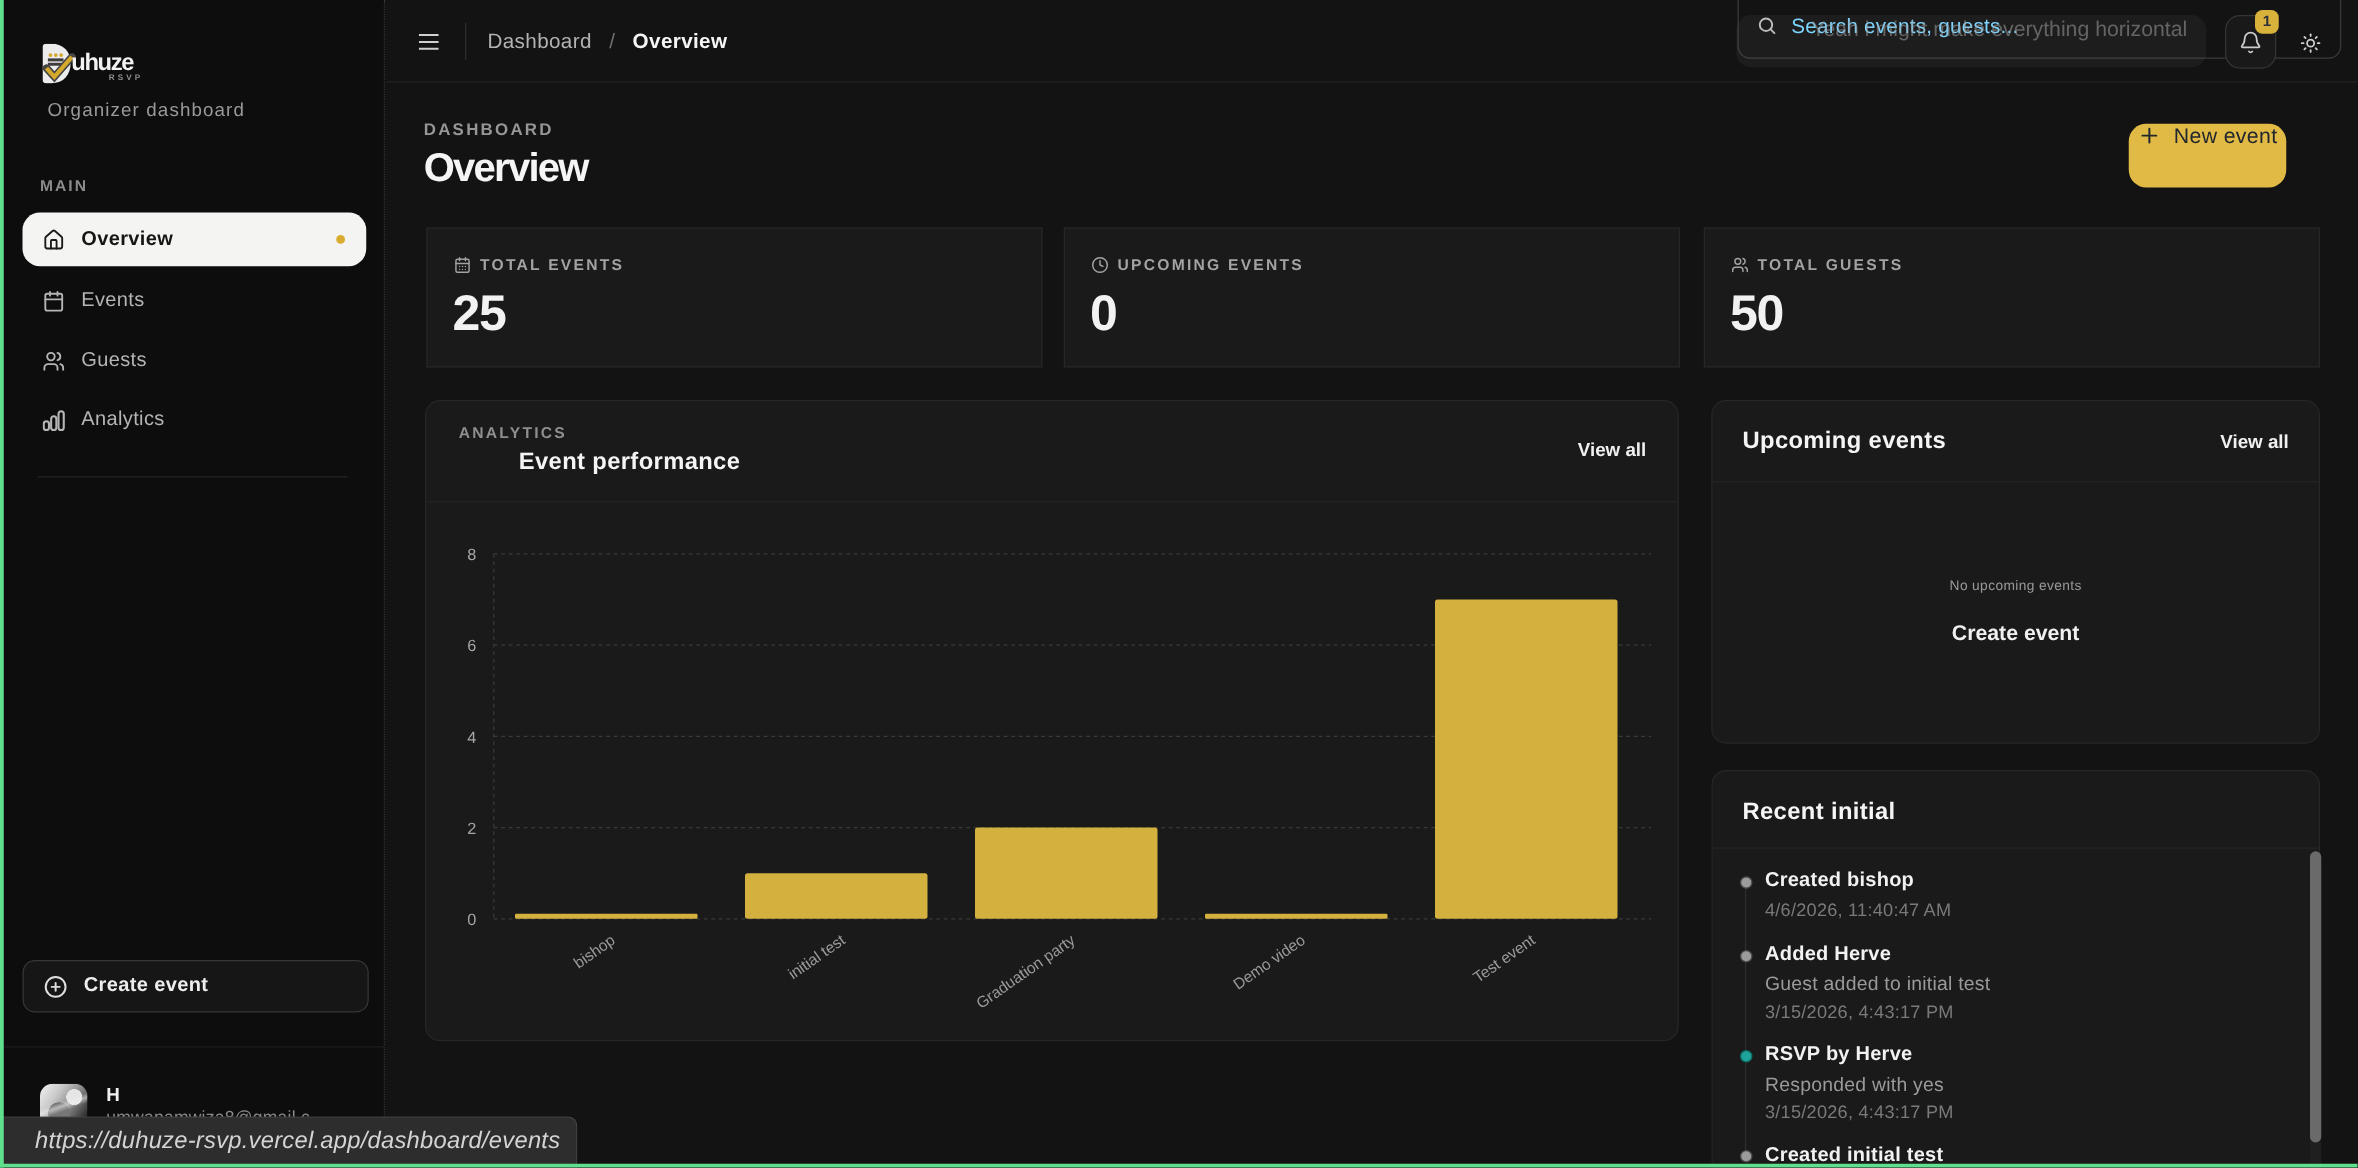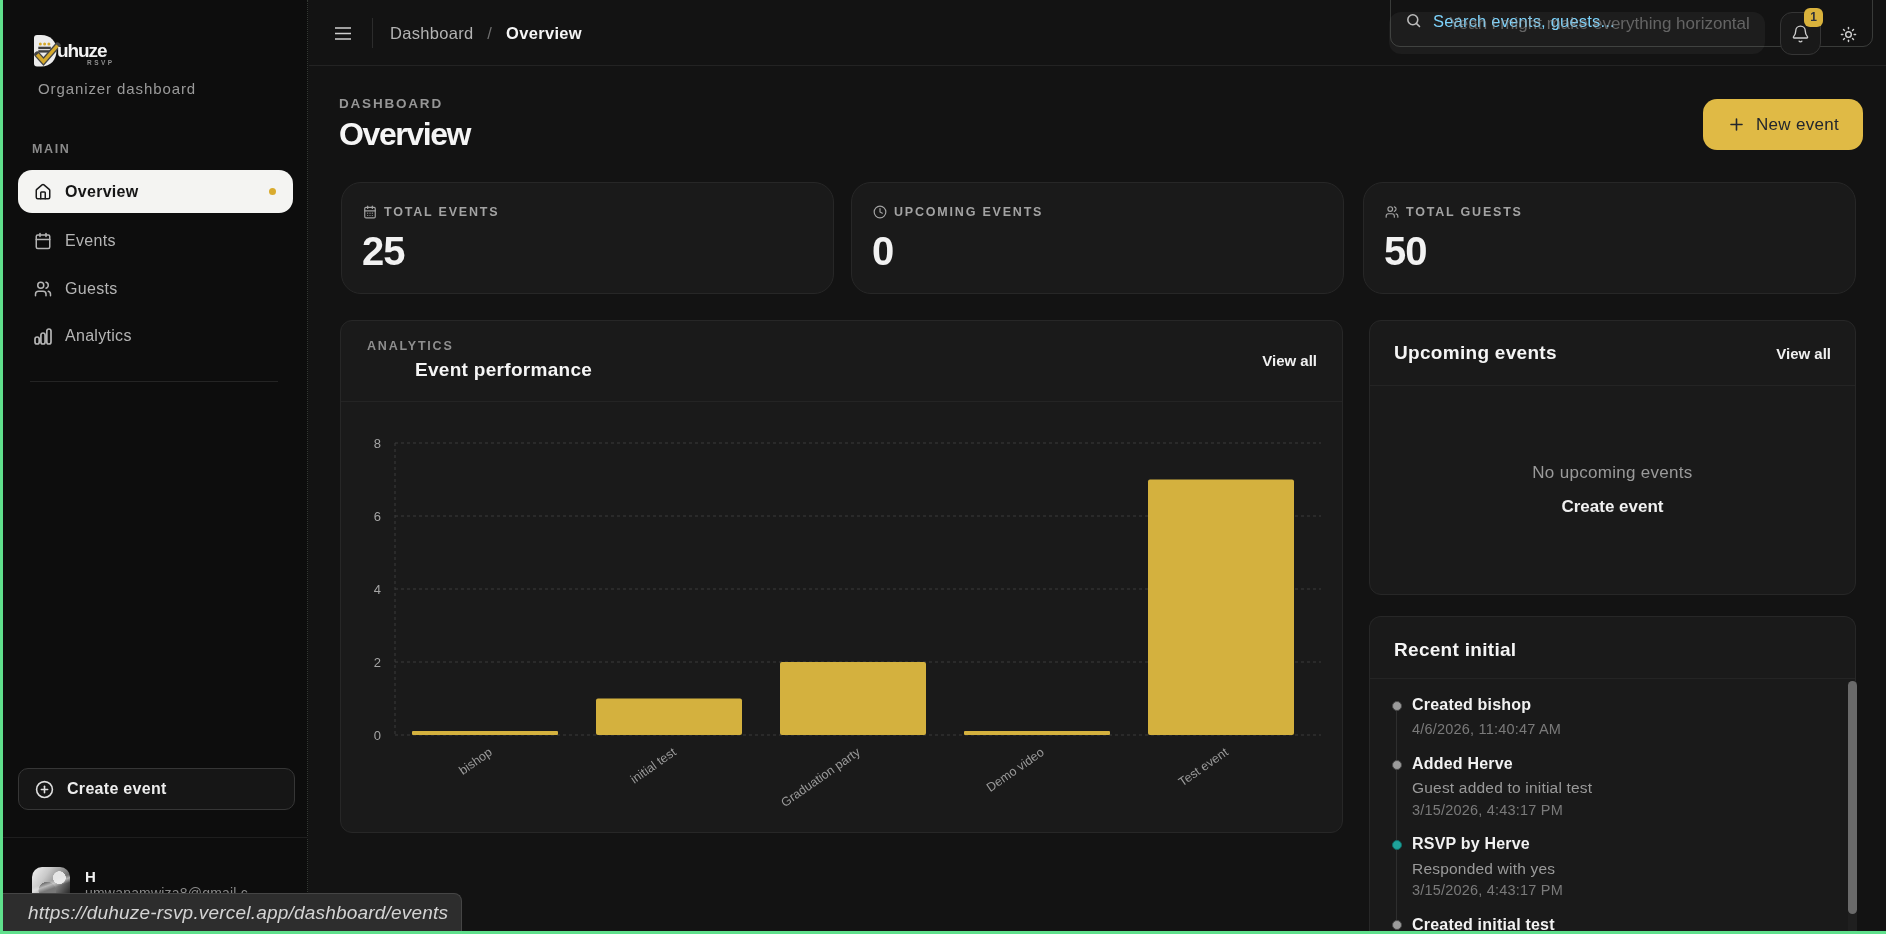--- a/index.html
+++ b/index.html
@@ -56,48 +56,48 @@
     font-size:17px; letter-spacing:0px; white-space:nowrap;}
   #bellbtn { position:absolute; left:1780px; top:12px; width:41px; height:43px; background:#191919;
     border:1px solid #353535; border-radius:12px; display:flex; align-items:center; justify-content:center; }
   #badge { position:absolute; left:1804px; top:8px; width:19px; height:19px; border-radius:6px;
     background:#d9b23c; color:#2c313c; font-size:12px; font-weight:bold; text-align:center; line-height:19px; }
   #sun { position:absolute; left:1840px; top:26px; }
 
   
   #pghead-label { position:absolute; left:339px; top:96px; color:#969696; font-size:13.5px; font-weight:bold; letter-spacing:1.8px; }
   #pghead-title { position:absolute; left:339px; top:116px; color:#f5f5f5; font-size:32px; font-weight:bold; letter-spacing:-1.4px; }
-  #newevent { position:absolute; left:1703px; top:99px; width:160px; height:51px; background:#e0ba45;
-    border-radius:14px; display:flex; align-items:center; justify-content:center; color:#22262d;
+  #newevent { position:absolute; left:1703px; top:99px; width:126px; height:51px; background:#e0ba45;
+    border-radius:14px; display:flex; justify-content:center; color:#22262d;
     font-size:17px; font-weight:500; letter-spacing:0.3px; }
   #newevent svg { margin-right:10px; }
 
   
   .stat { position:absolute; top:182px; width:493px; height:112px; background:#1a1a1a;
-    border:1px solid #272727; border-radius:20px; }
+    border:1px solid #272727; border-radius:0; }
   .stat .lab { position:absolute; left:42px; top:22px; color:#a3a3a3; font-size:12.5px; font-weight:bold; letter-spacing:1.8px; }
   .stat .ic { position:absolute; left:21px; top:22px; }
   .stat .num { position:absolute; left:20px; top:46px; color:#f2f2f2; font-size:40px; font-weight:bold; letter-spacing:-1px; }
   #stat1 { left:341px; } #stat2 { left:851px; } #stat3 { left:1363px; }
 
   
   #chartcard { position:absolute; left:340px; top:320px; width:1003px; height:513px; background:#1a1a1a;
     border:1px solid #272727; border-radius:12px; }
   #chartcard .sub { position:absolute; left:26px; top:18px; color:#8f8f8f; font-size:12.5px; font-weight:bold; letter-spacing:1.8px; }
   #chartcard .title { position:absolute; left:26px; top:38px; color:#f5f5f5; font-size:19px; font-weight:bold; letter-spacing:0.3px;margin-left:48px;}
   #chartcard .viewall { position:absolute; right:25px; top:31px; color:#f0f0f0; font-size:15px; font-weight:bold; }
   #chartcard .hdiv { position:absolute; left:0; top:80px; width:100%; height:1px; background:#242424; }
 
   
   #upcard { position:absolute; left:1369px; top:320px; width:487px; height:275px; background:#1a1a1a;
     border:1px solid #272727; border-radius:12px; }
   #upcard .title { position:absolute; left:24px; top:21px; color:#f5f5f5; font-size:19px; font-weight:bold; letter-spacing:0.3px;}
   #upcard .viewall { position:absolute; right:24px; top:24px; color:#f0f0f0; font-size:15px; font-weight:bold; }
   #upcard .hdiv { position:absolute; left:0; top:64px; width:100%; height:1px; background:#242424; }
-  #upcard .noev { position:absolute; left:0; top:142px; width:100%; text-align:center; color:#9a9a9a; font-size:17px; letter-spacing:0.3px;}
+  #upcard .noev { position:absolute; left:0; top:142px; width:100%; text-align:center; color:#9a9a9a; font-size:11px; letter-spacing:0.3px;}
   #upcard .crev { position:absolute; left:0; top:176px; width:100%; text-align:center; color:#f0f0f0; font-size:17px; font-weight:bold; }
 
   #accard { position:absolute; left:1369px; top:616px; width:487px; height:318px; background:#1a1a1a;
     border:1px solid #272727; border-radius:12px 12px 0 0; border-bottom:none; }
   #accard .title { position:absolute; left:24px; top:22px; color:#f5f5f5; font-size:19px; font-weight:bold; letter-spacing:0.3px;}
   #accard .hdiv { position:absolute; left:0; top:61px; width:100%; height:1px; background:#242424; }
   #acscroll { position:absolute; left:478px; top:64px; width:9px; height:266px; background:#1f1f1f; border-radius:5px; }
   #acthumb { position:absolute; left:478px; top:64px; width:9px; height:233px; background:#6a6a6a; border-radius:5px; }
   .acline { position:absolute; left:1396px; width:1px; background:#2e2e2e; }
   .acdot { position:absolute; left:1392px; width:10px; height:10px; border-radius:50%; background:#9b9b9b; border:1px solid #4a4a4a; }

